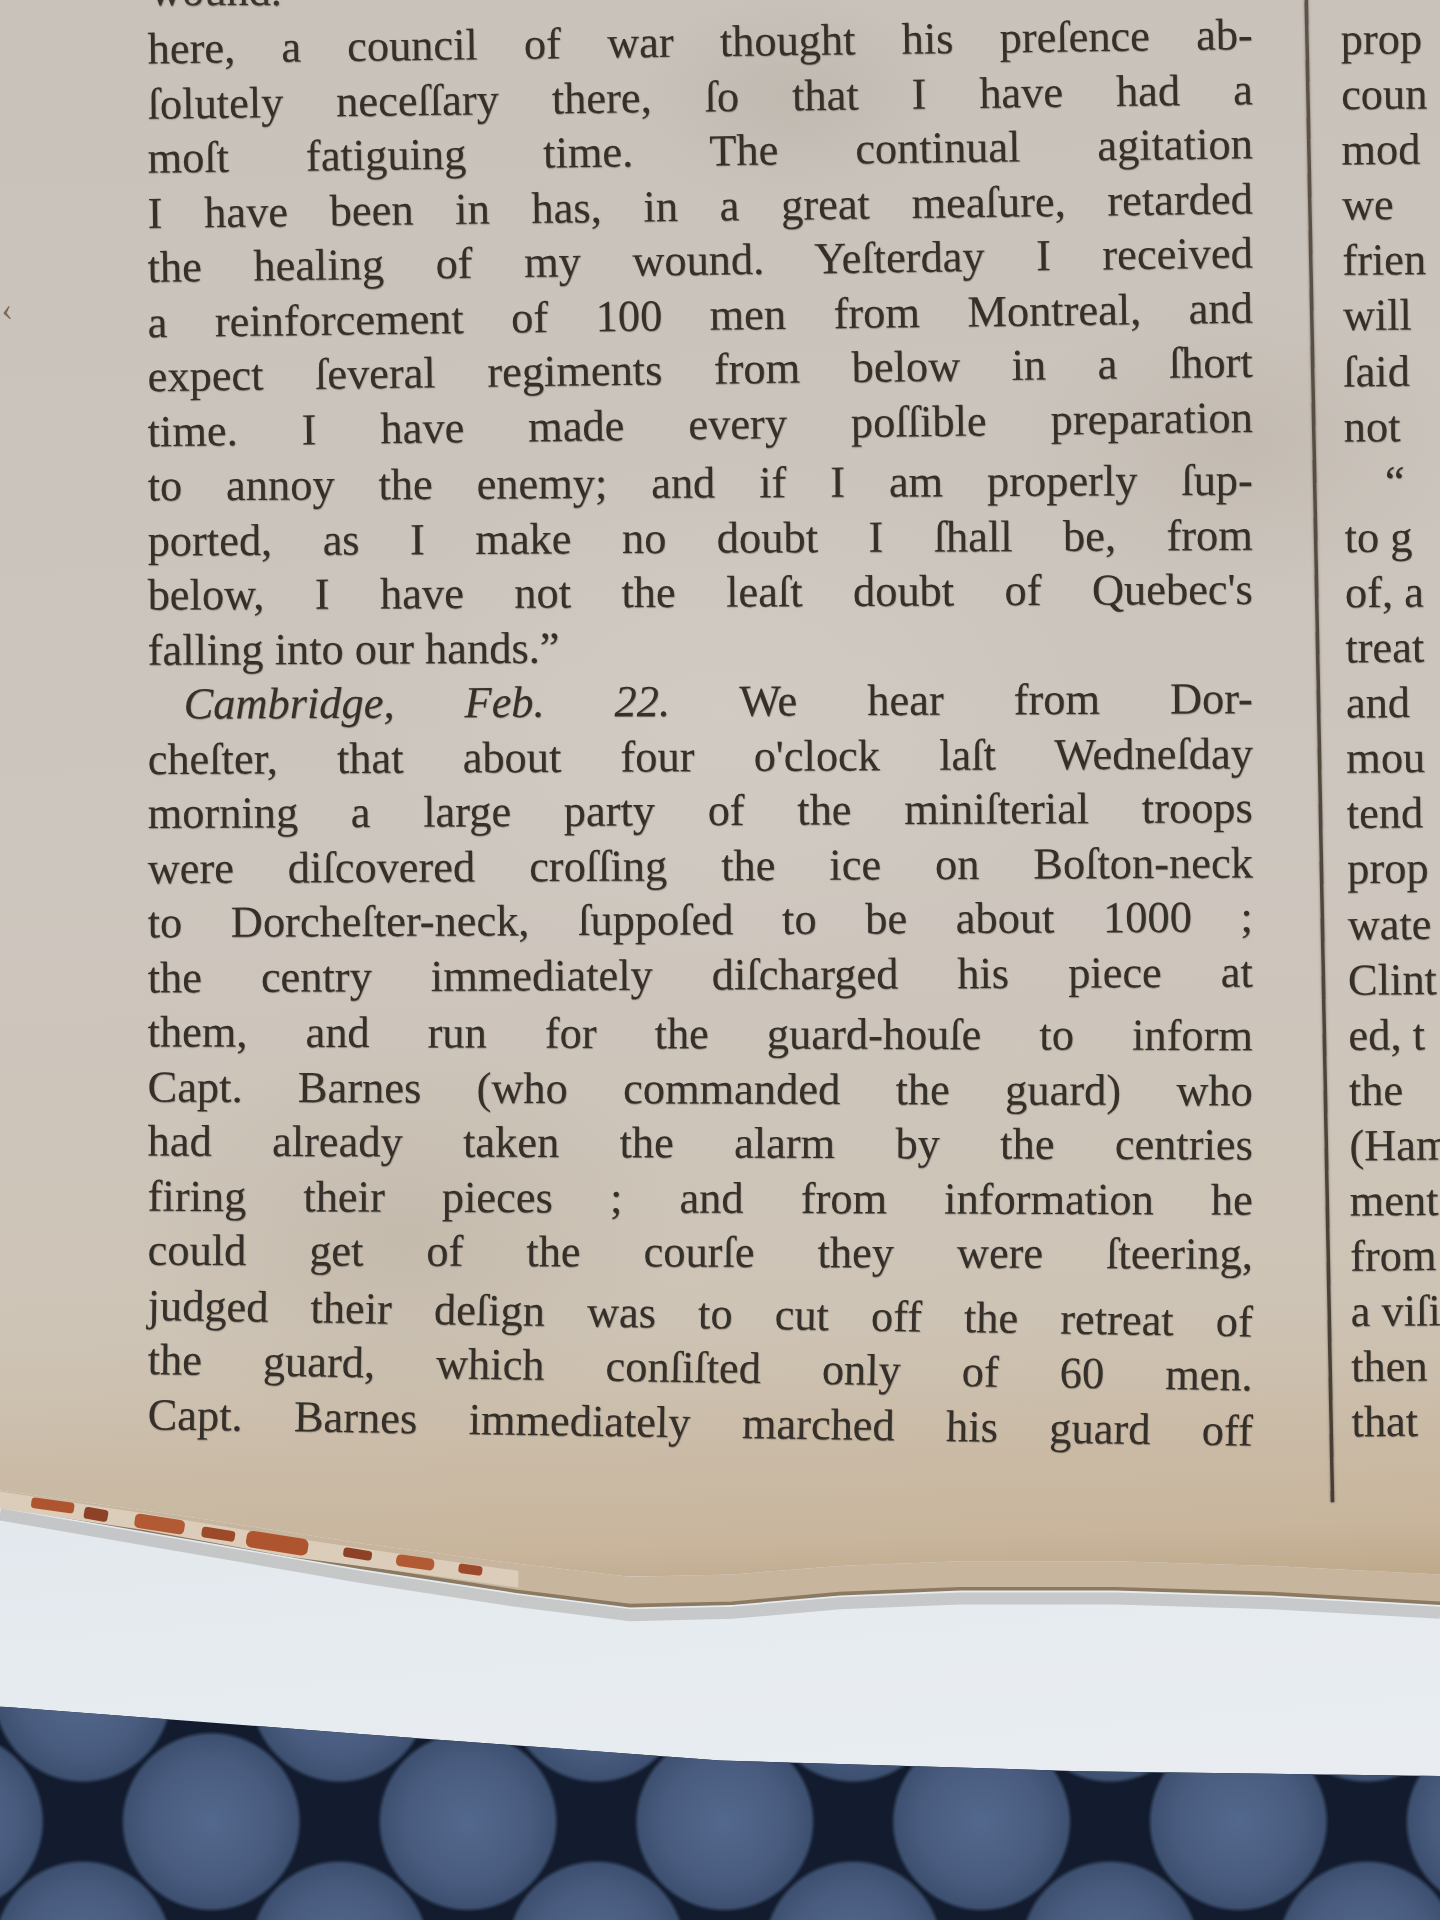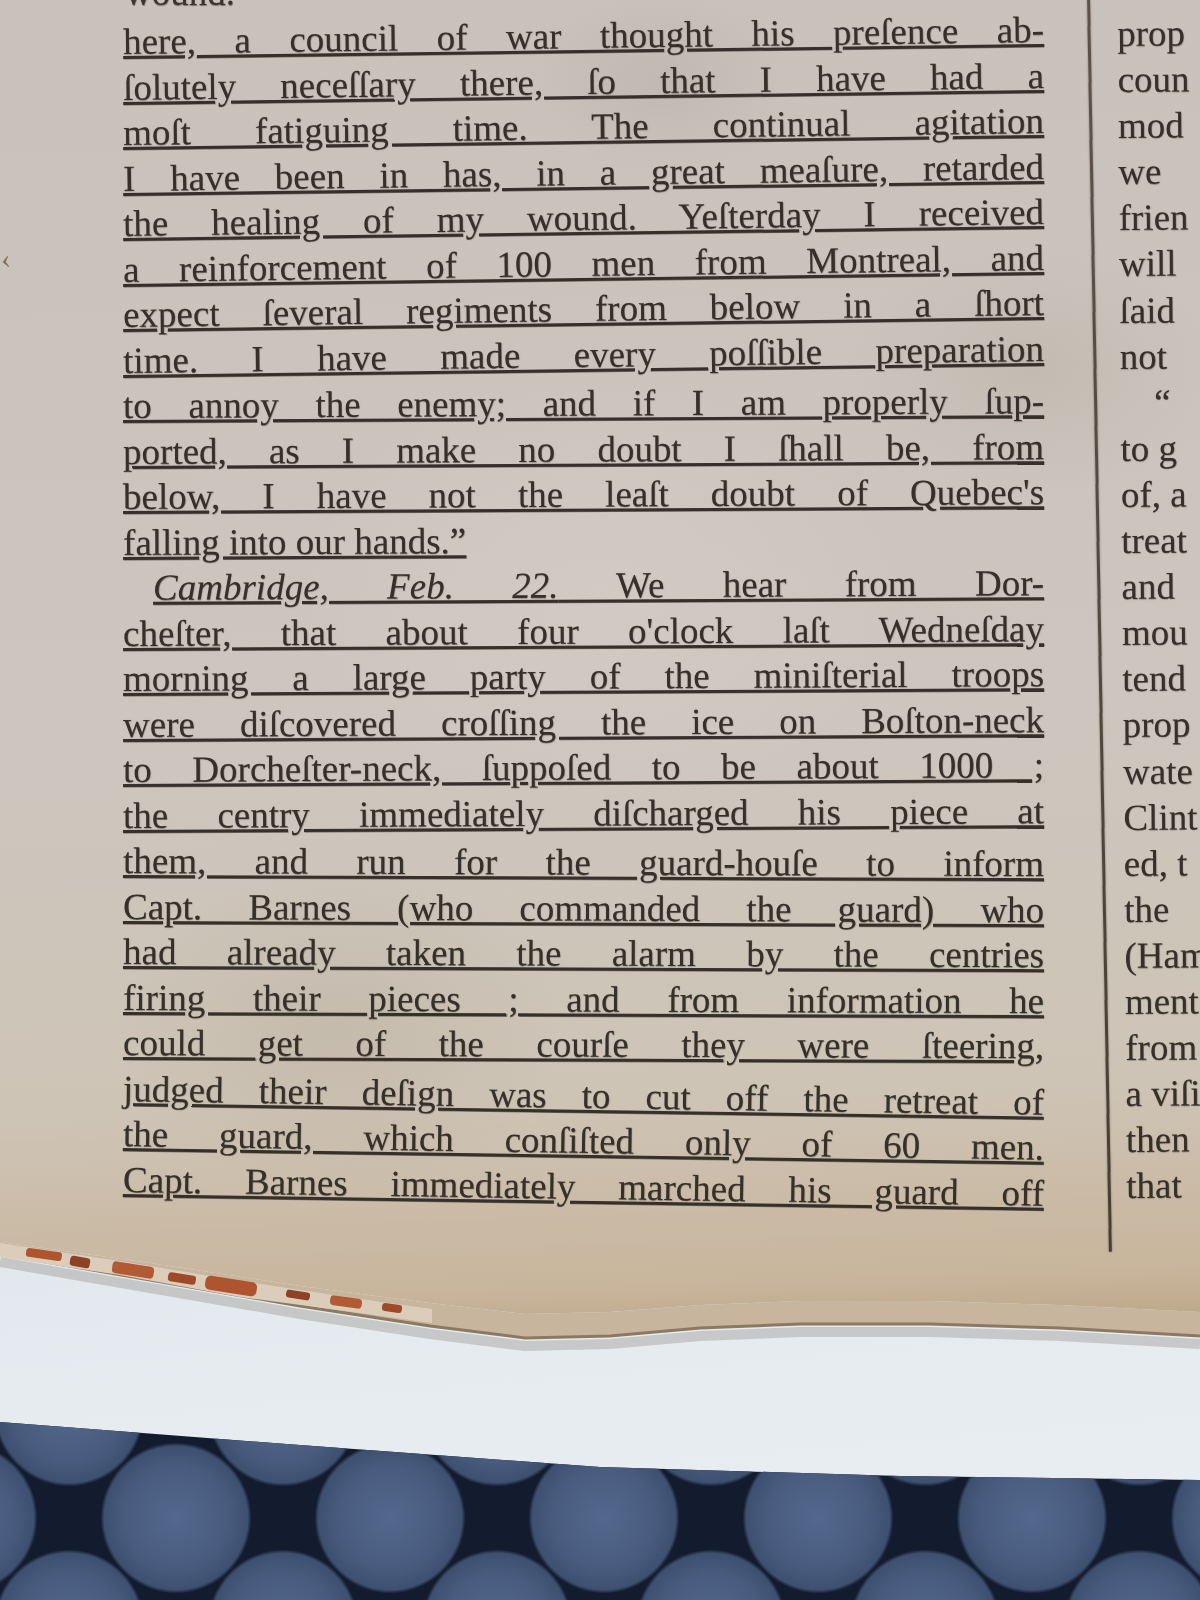--- a/index.html
+++ b/index.html
@@ -46,21 +46,21 @@
     color:#36302a;
   }
 
   
   .line,.frag{
     font-size:37px;
     text-shadow:0.4px 0.6px 0.9px rgba(40,34,28,0.5);
     white-space:nowrap;
   }
   .col-left{
-    position:absolute;left:123px;top:19px;width:921px;text-decoration:underline;
+    position:absolute;left:123px;top:19px;width:921px;
   }
   .col-left .line{
     line-height:45.5px;
     text-align:justify;text-align-last:justify;
     white-space:normal;
     transform-origin:0 50%;
   }
   .col-left .line:nth-child(-n+8){transform:rotate(-0.75deg);}
   .col-left .line:nth-child(n+9):nth-child(-n+18){transform:rotate(-0.3deg);}
   .col-left .line:nth-child(n+19):nth-child(-n+23){transform:rotate(0.2deg);}

